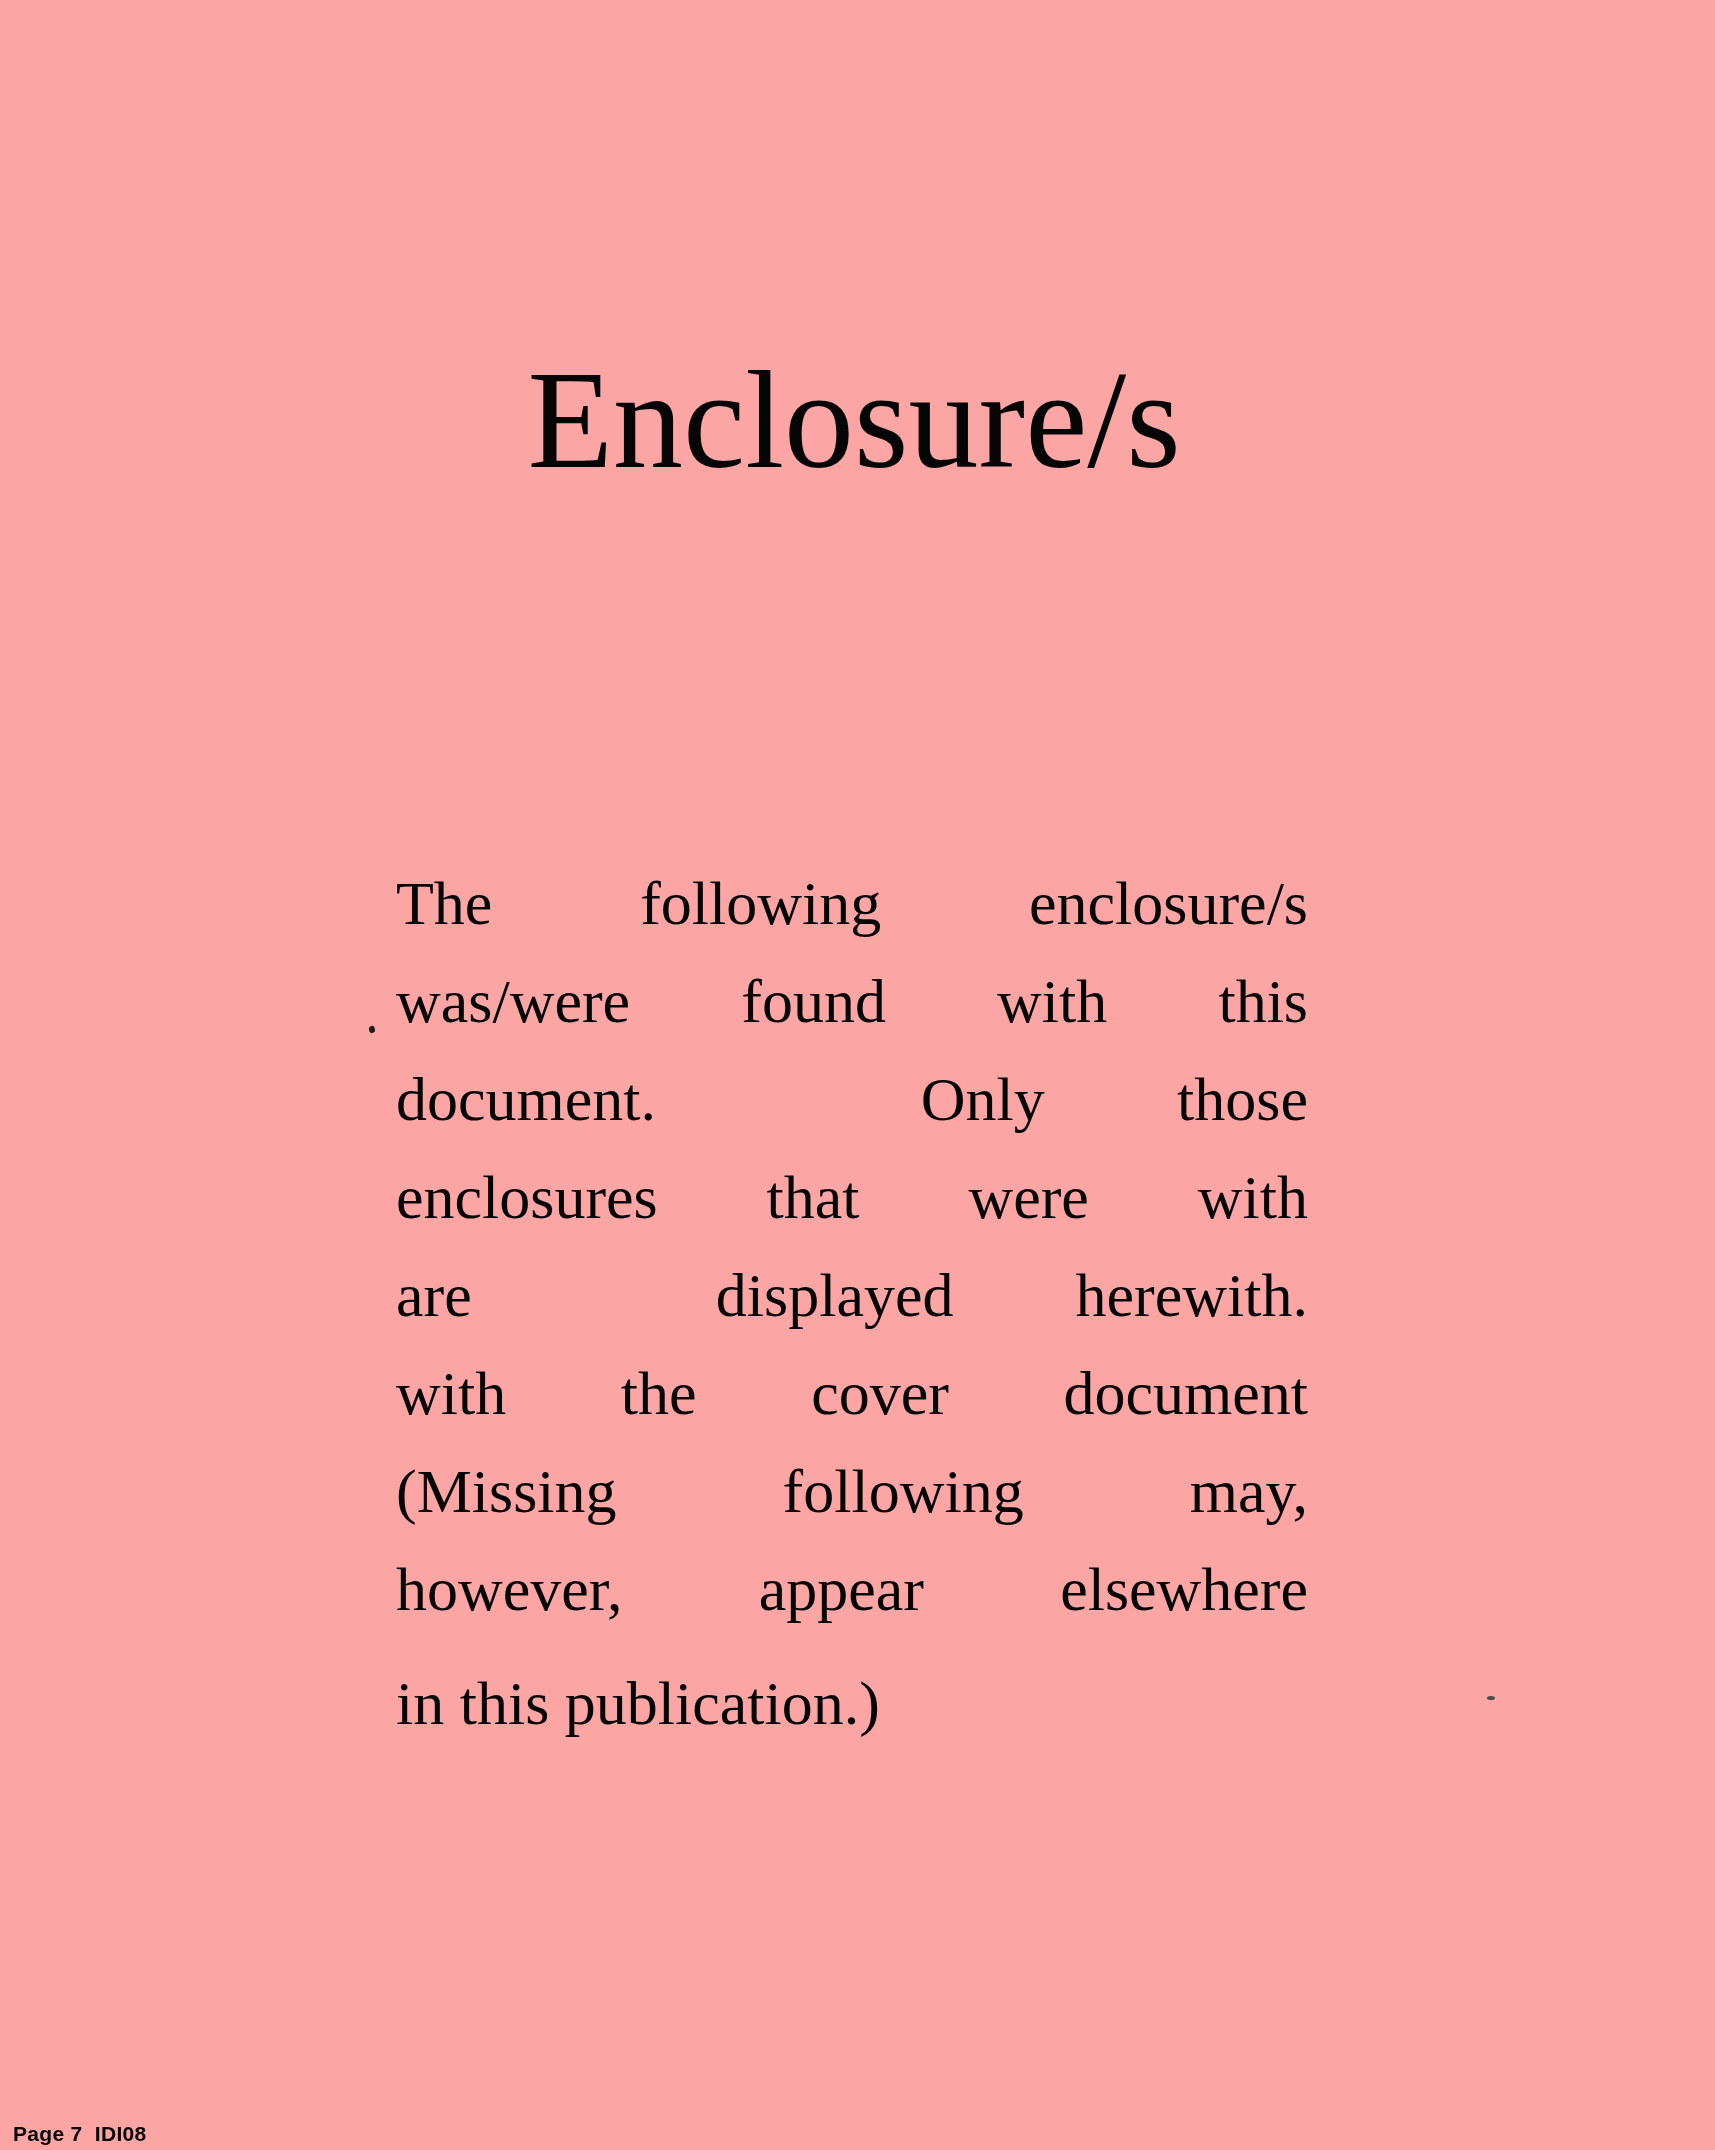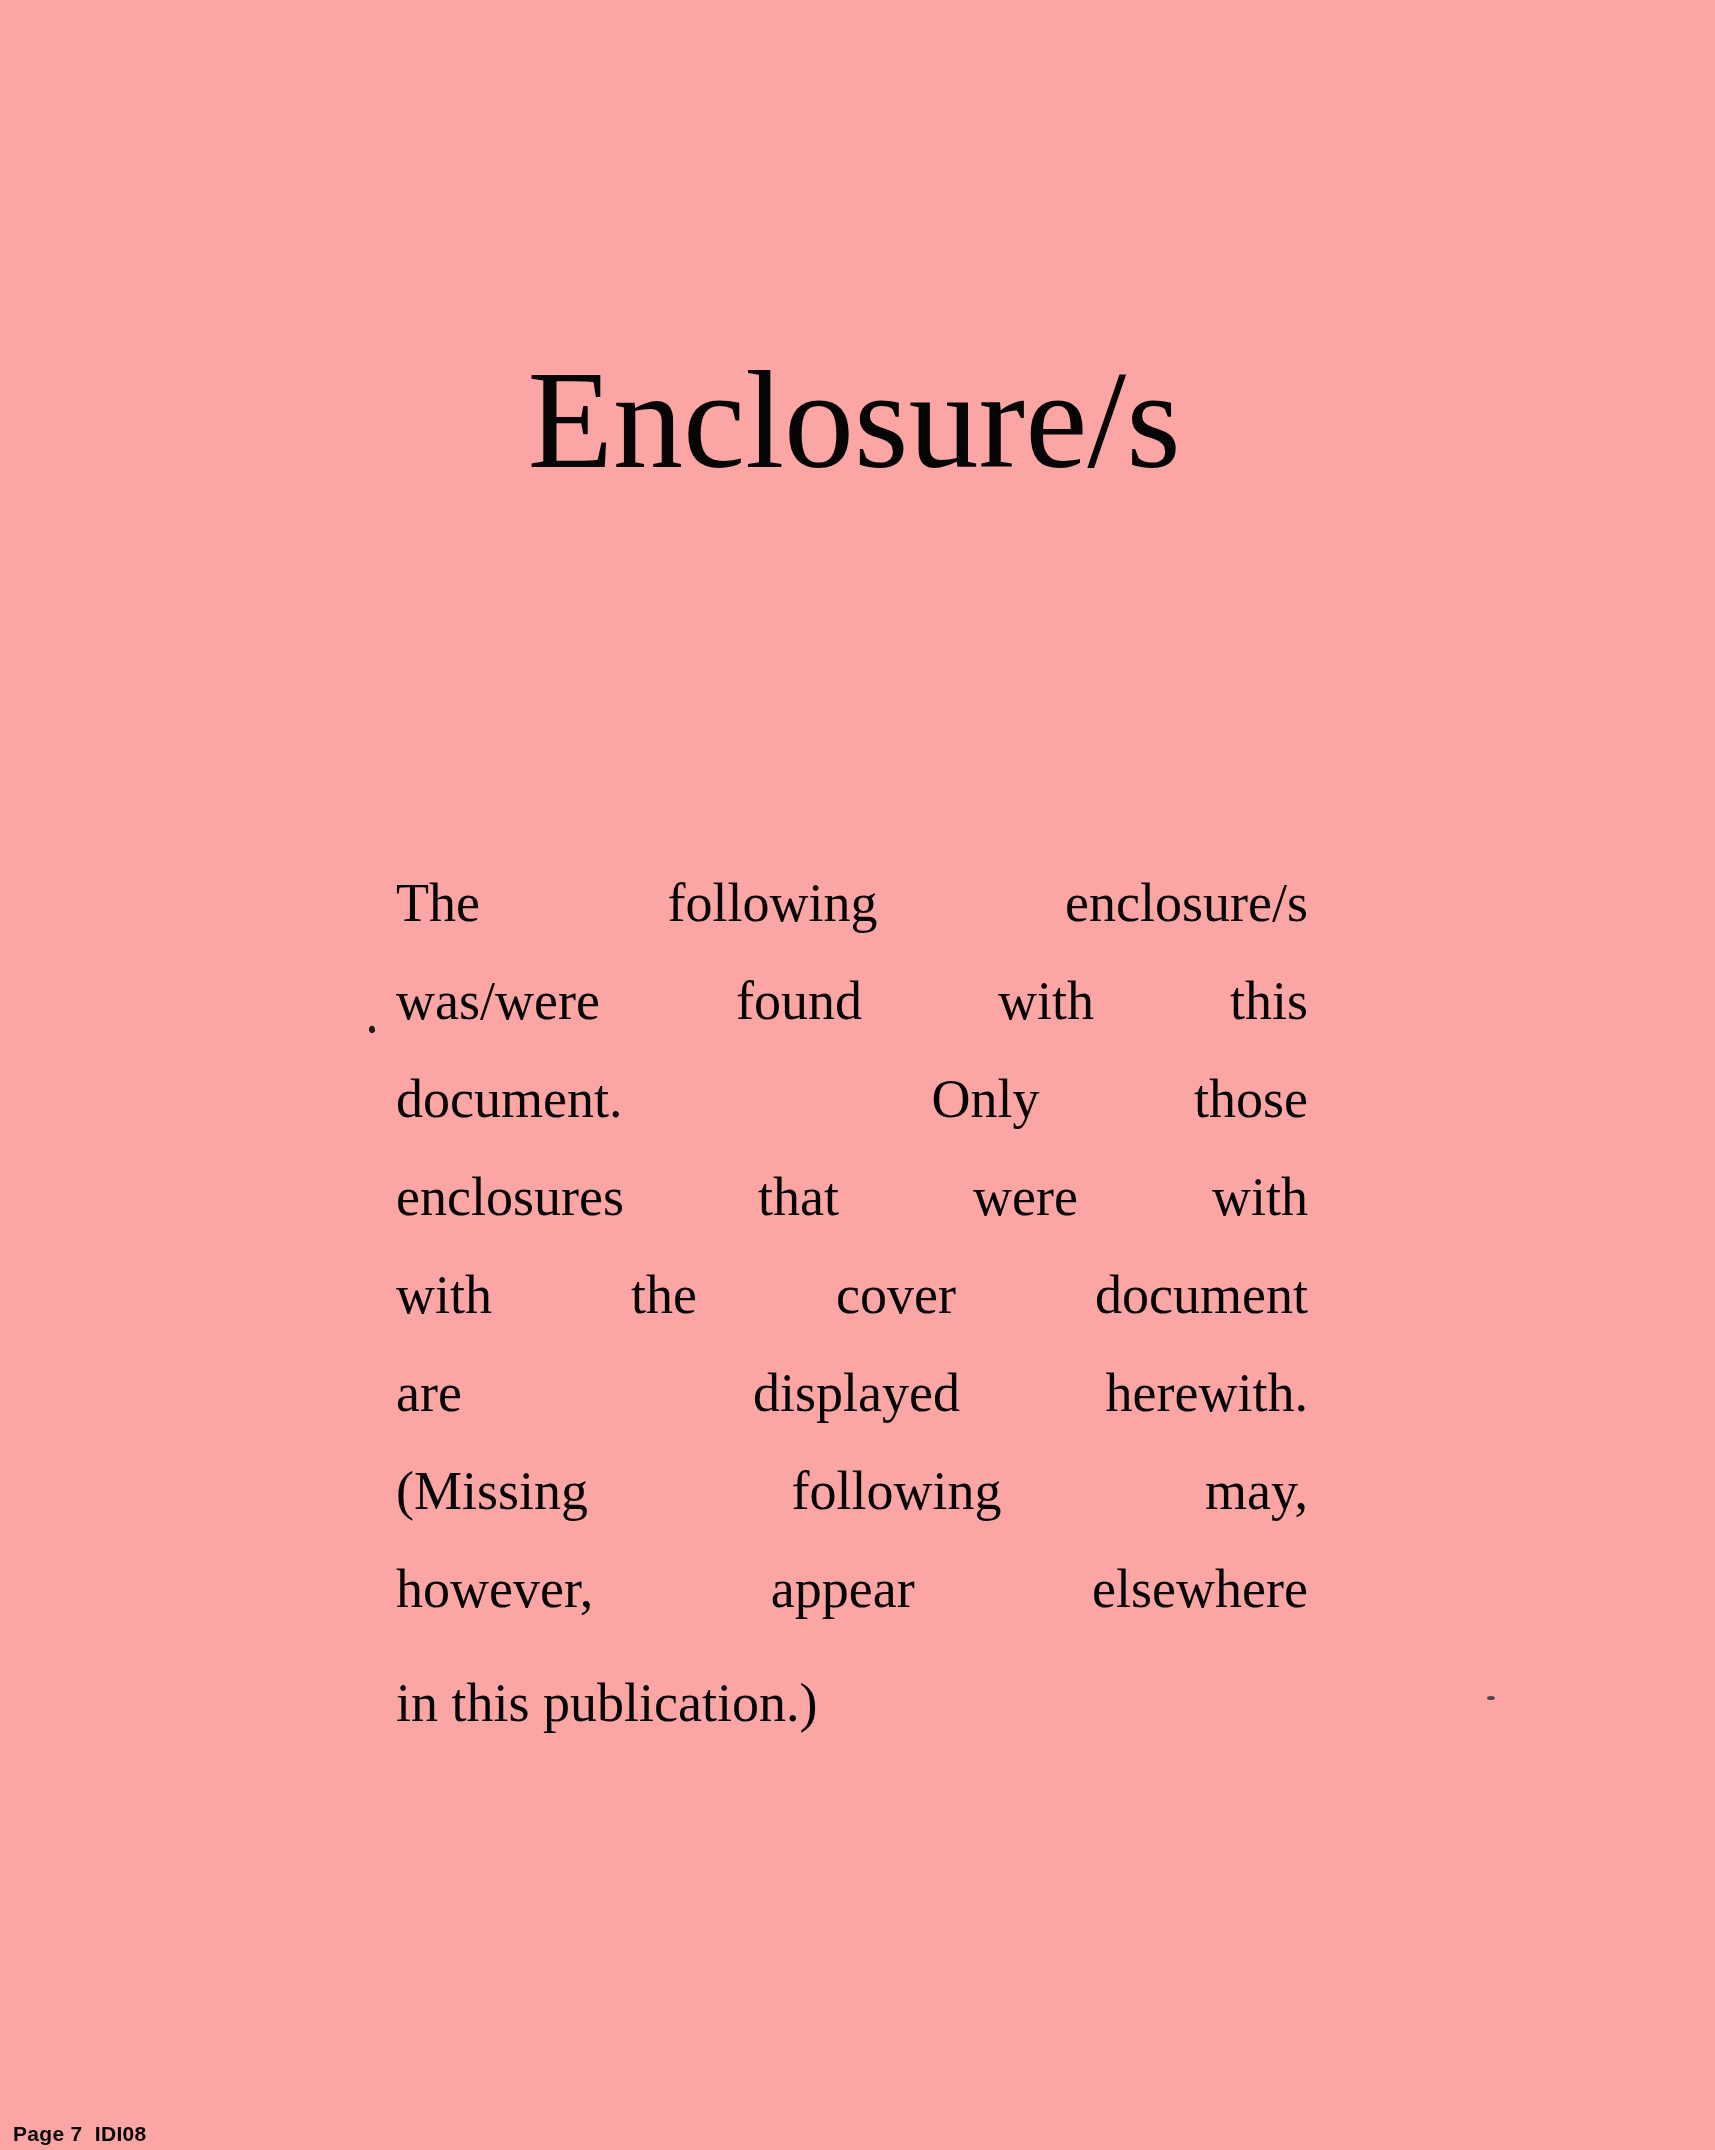--- a/index.html
+++ b/index.html
@@ -26,21 +26,21 @@
     font-weight: 400;
     line-height: 1;
     text-align: center;
     white-space: nowrap;
   }
   .body-text {
     position: absolute;
     left: 396px;
     top: 854px;
     width: 912px;
-    font-size: 54px;
+    font-size: 62px;
     line-height: 98px;
   }
   .jline {
     text-align: justify;
     text-align-last: justify;
   }
   .jline.last {
     text-align-last: left;
     margin-top: 16px;
   }
@@ -80,22 +80,22 @@
 
 <div class="page">
 
   <h1 class="doc-title">Enclosure/s</h1>
 
   <div class="body-text">
     <div class="jline">The following enclosure/s</div>
     <div class="jline">was/were found with this</div>
     <div class="jline">document.&nbsp; Only those</div>
     <div class="jline">enclosures that were with</div>
+    <div class="jline">are&nbsp; displayed herewith.</div>
     <div class="jline">with the cover document</div>
-    <div class="jline">are&nbsp; displayed herewith.</div>
     <div class="jline">(Missing following may,</div>
     <div class="jline">however, appear elsewhere</div>
     <div class="jline last">in this publication.)</div>
   </div>
 
   <div class="artifact artifact-1"></div>
   <div class="artifact artifact-2"></div>
 
   <div class="footer">Page 7 &nbsp;IDI08</div>
 

